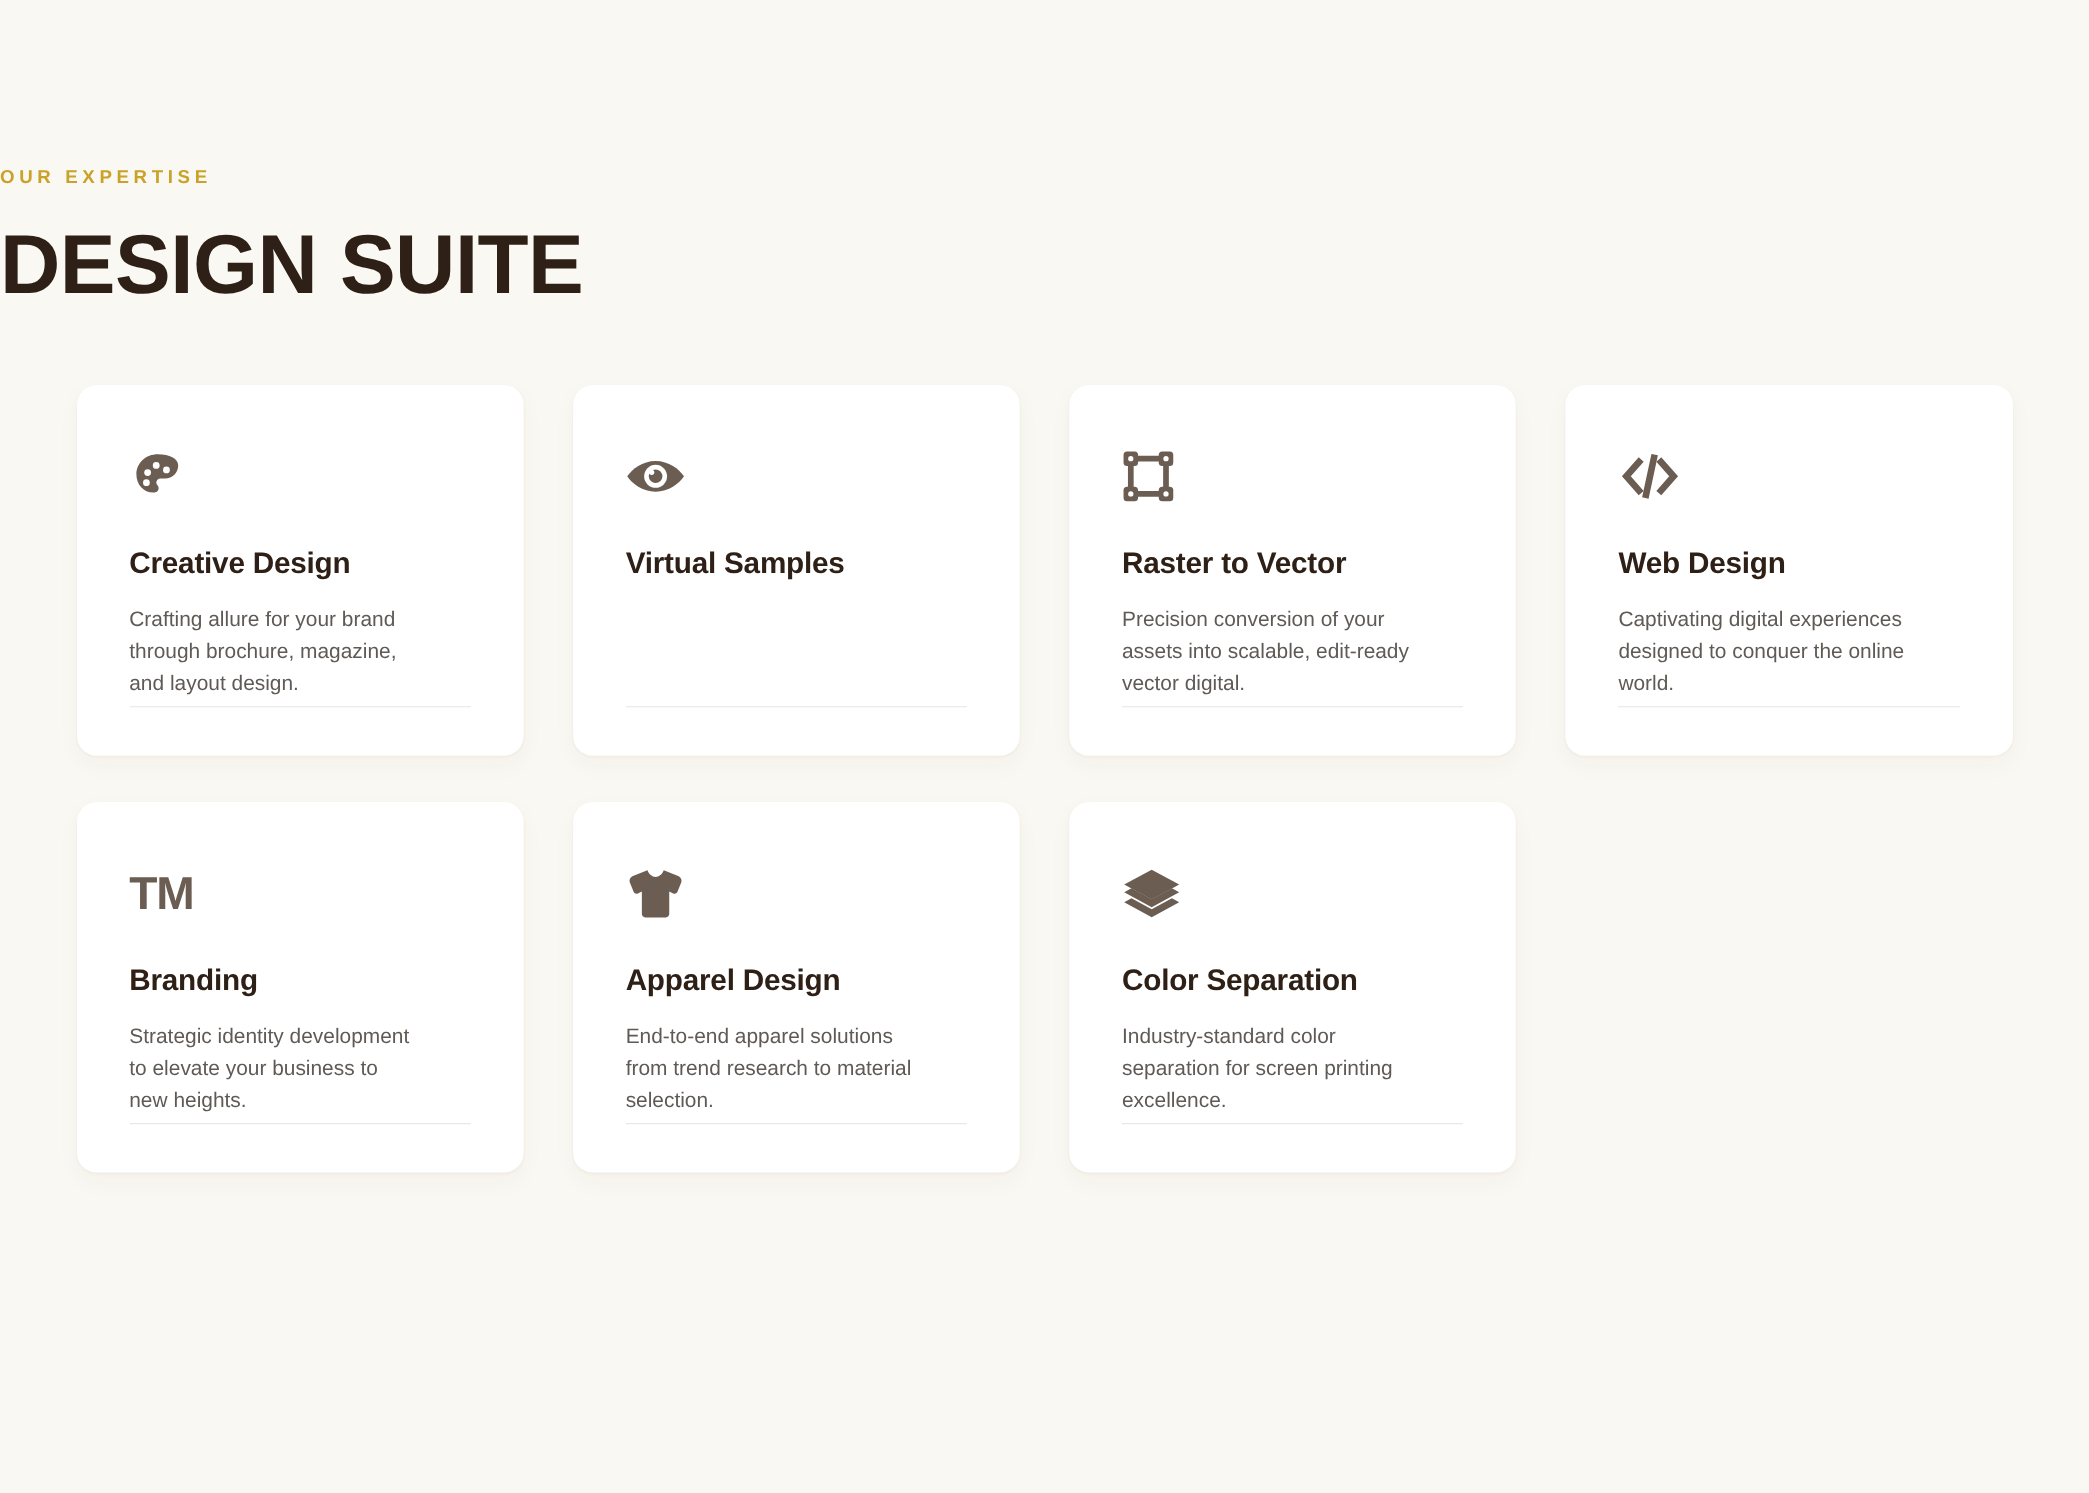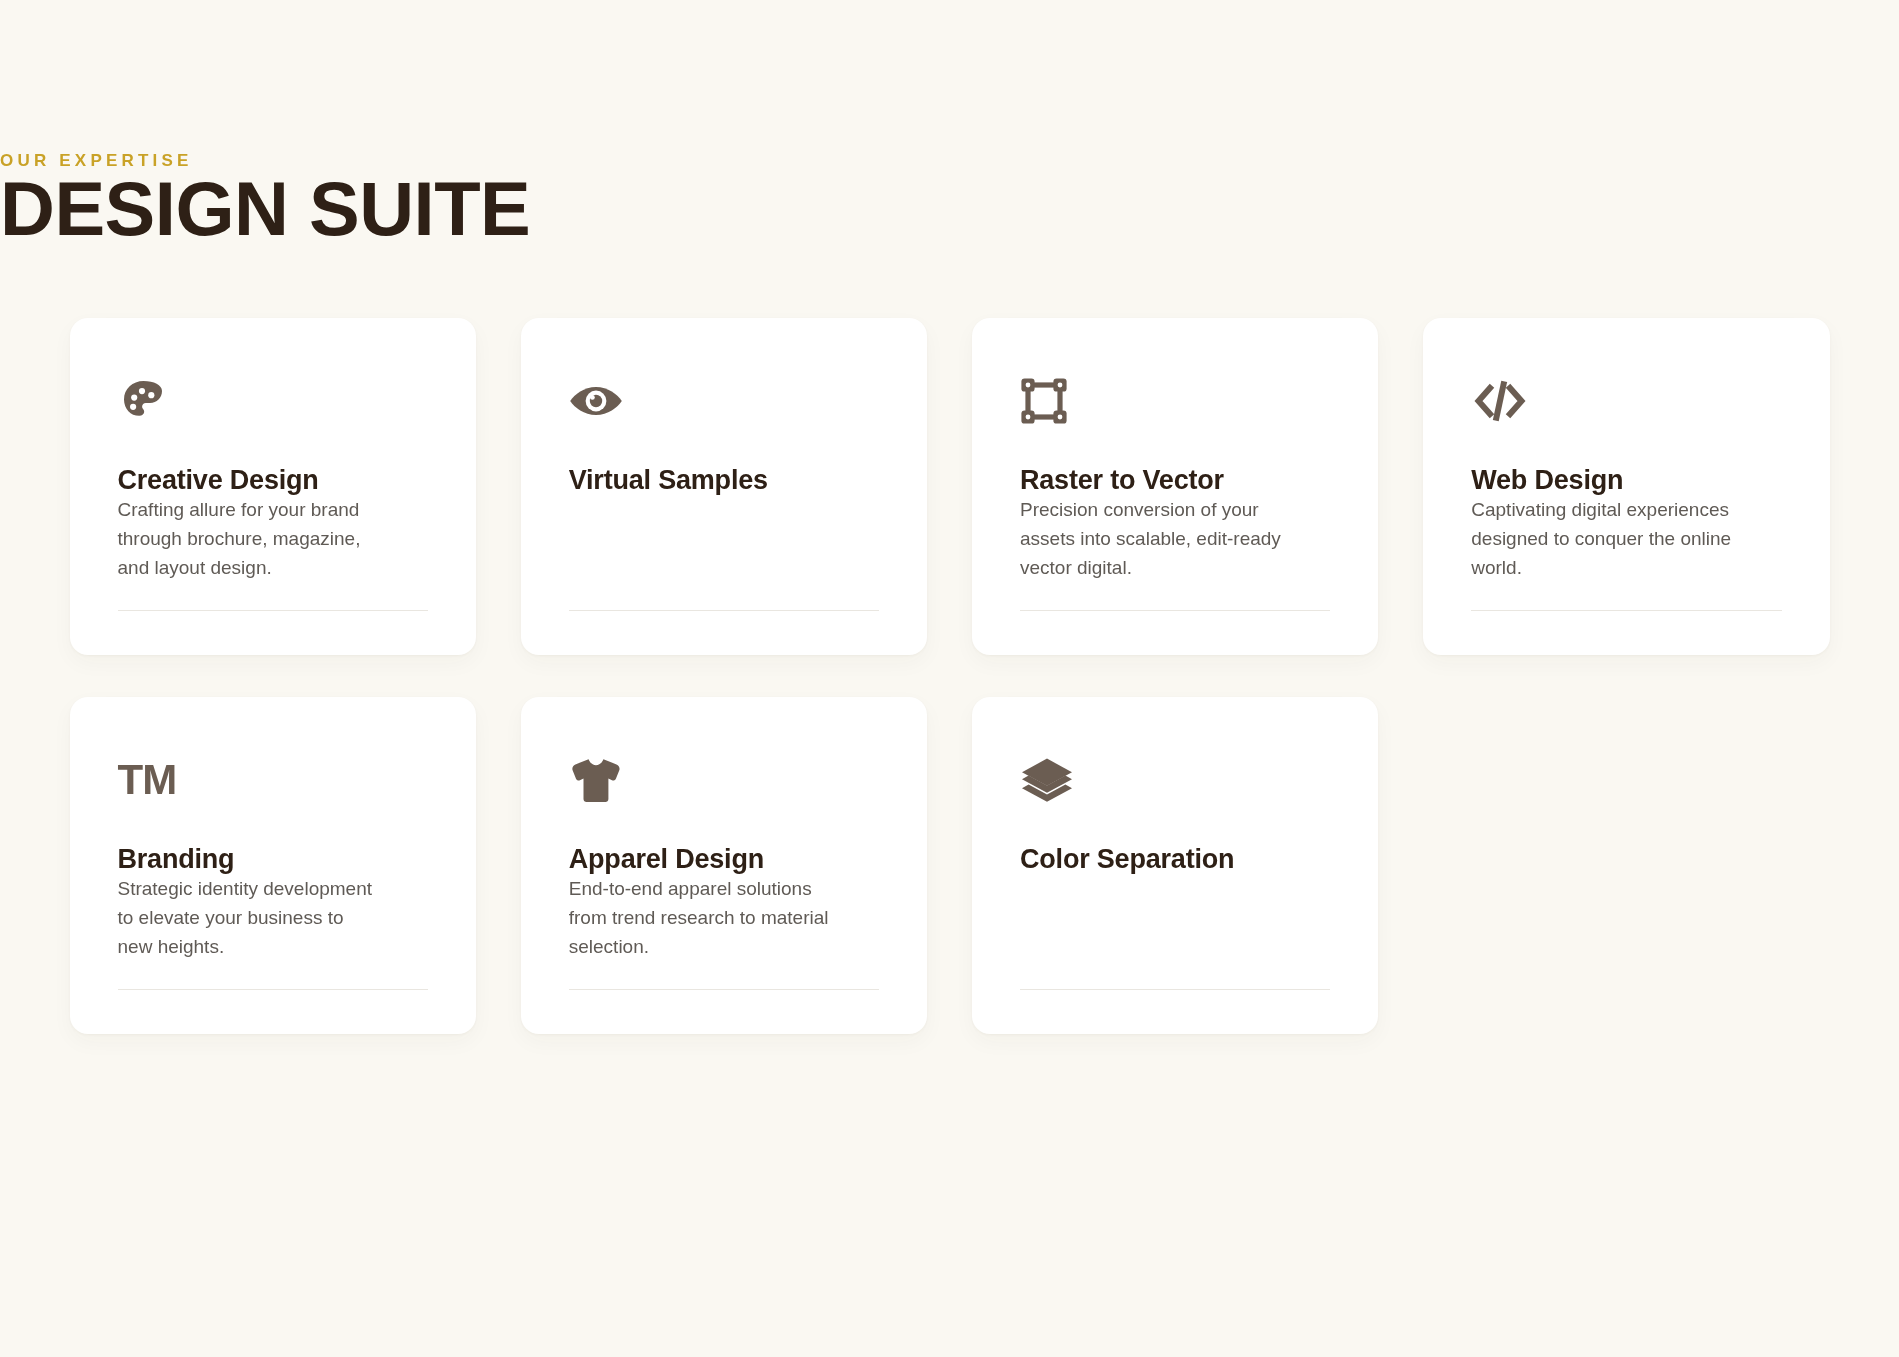--- a/index.html
+++ b/index.html
@@ -33,20 +33,21 @@
   .eyebrow {
     font-size: 17px;
     font-weight: bold;
     letter-spacing: 4.2px;
     color: #c9a227;
     text-transform: uppercase;
     line-height: 1;
   }
 
   .section-title {
+    margin-top: 32px;
     font-size: 76px;
     font-weight: bold;
     letter-spacing: -0.5px;
     color: #2e2016;
     line-height: 1.06;
     text-transform: uppercase;
   }
 
   
   .cards-grid {
@@ -90,20 +91,21 @@
   .card-title {
     margin-top: 32px;
     font-size: 27px;
     font-weight: bold;
     color: #2e2016;
     letter-spacing: -0.2px;
     line-height: 1.2;
   }
 
   .card-desc {
+    margin-top: 22px;
     font-size: 19px;
     line-height: 1.52;
     color: #5f5a55;
     max-width: 262px;
   }
 
   .card-divider {
     margin-top: auto;
     height: 1px;
     background: #e9e6e0;
@@ -216,17 +218,18 @@
 
     <div class="card">
       <div class="card-icon">
         <svg width="54" height="48" viewBox="0 0 54 48" aria-hidden="true">
           <path fill="currentColor" d="M27 2.6L52 16.2 27 29.8 2 16.2 27 2.6z"></path>
           <path fill="currentColor" d="M8.6 19.6 2 23.2 27 36.8l25-13.6-6.6-3.6L27 29.6 8.6 19.6z"></path>
           <path fill="currentColor" d="M8.6 28.6 2 32.2 27 45.8l25-13.6-6.6-3.6L27 38.6 8.6 28.6z"></path>
         </svg>
       </div>
       <div class="card-title">Color Separation</div>
+      <div class="card-desc">Industry-standard color separation for screen printing excellence.</div>
       <div class="card-divider"></div>
     </div>
 
   </div>
 </div>
 
 </body></html>

